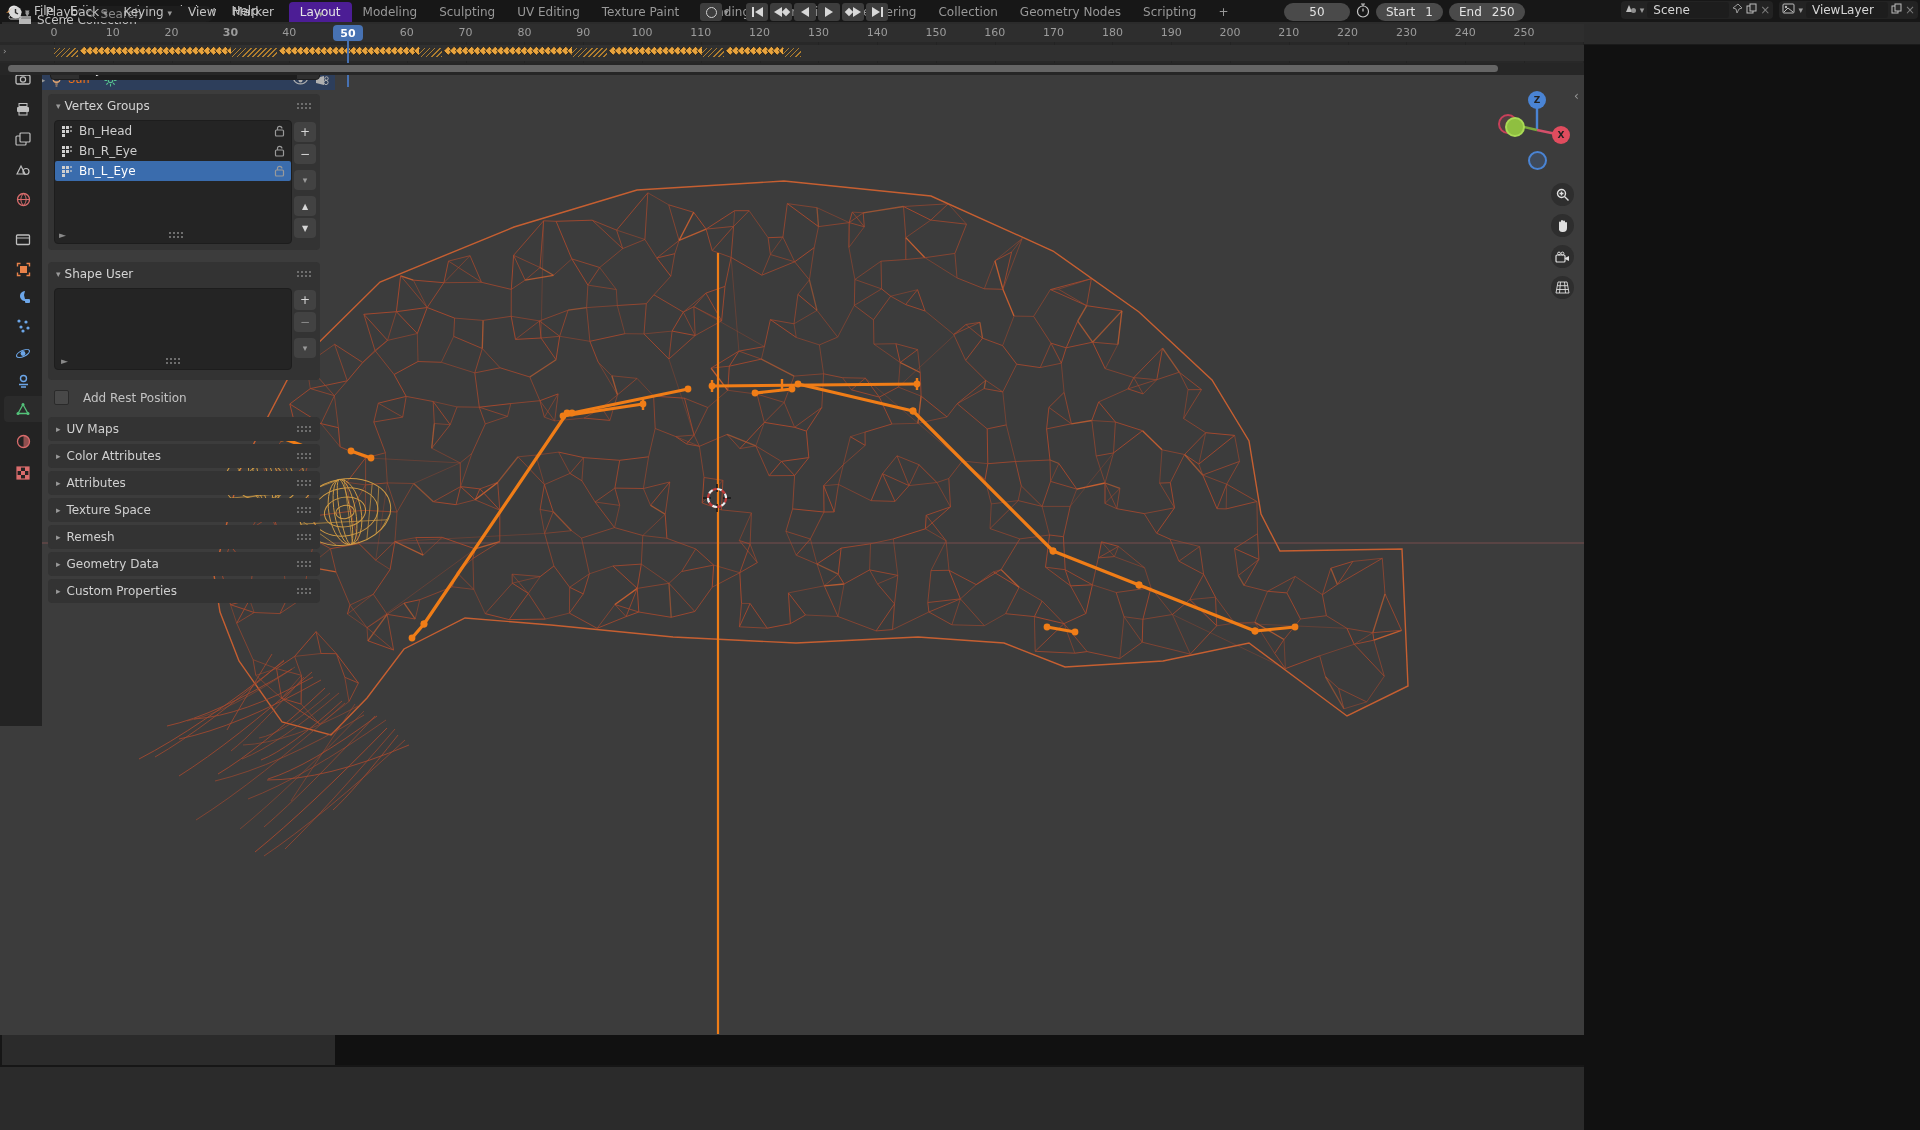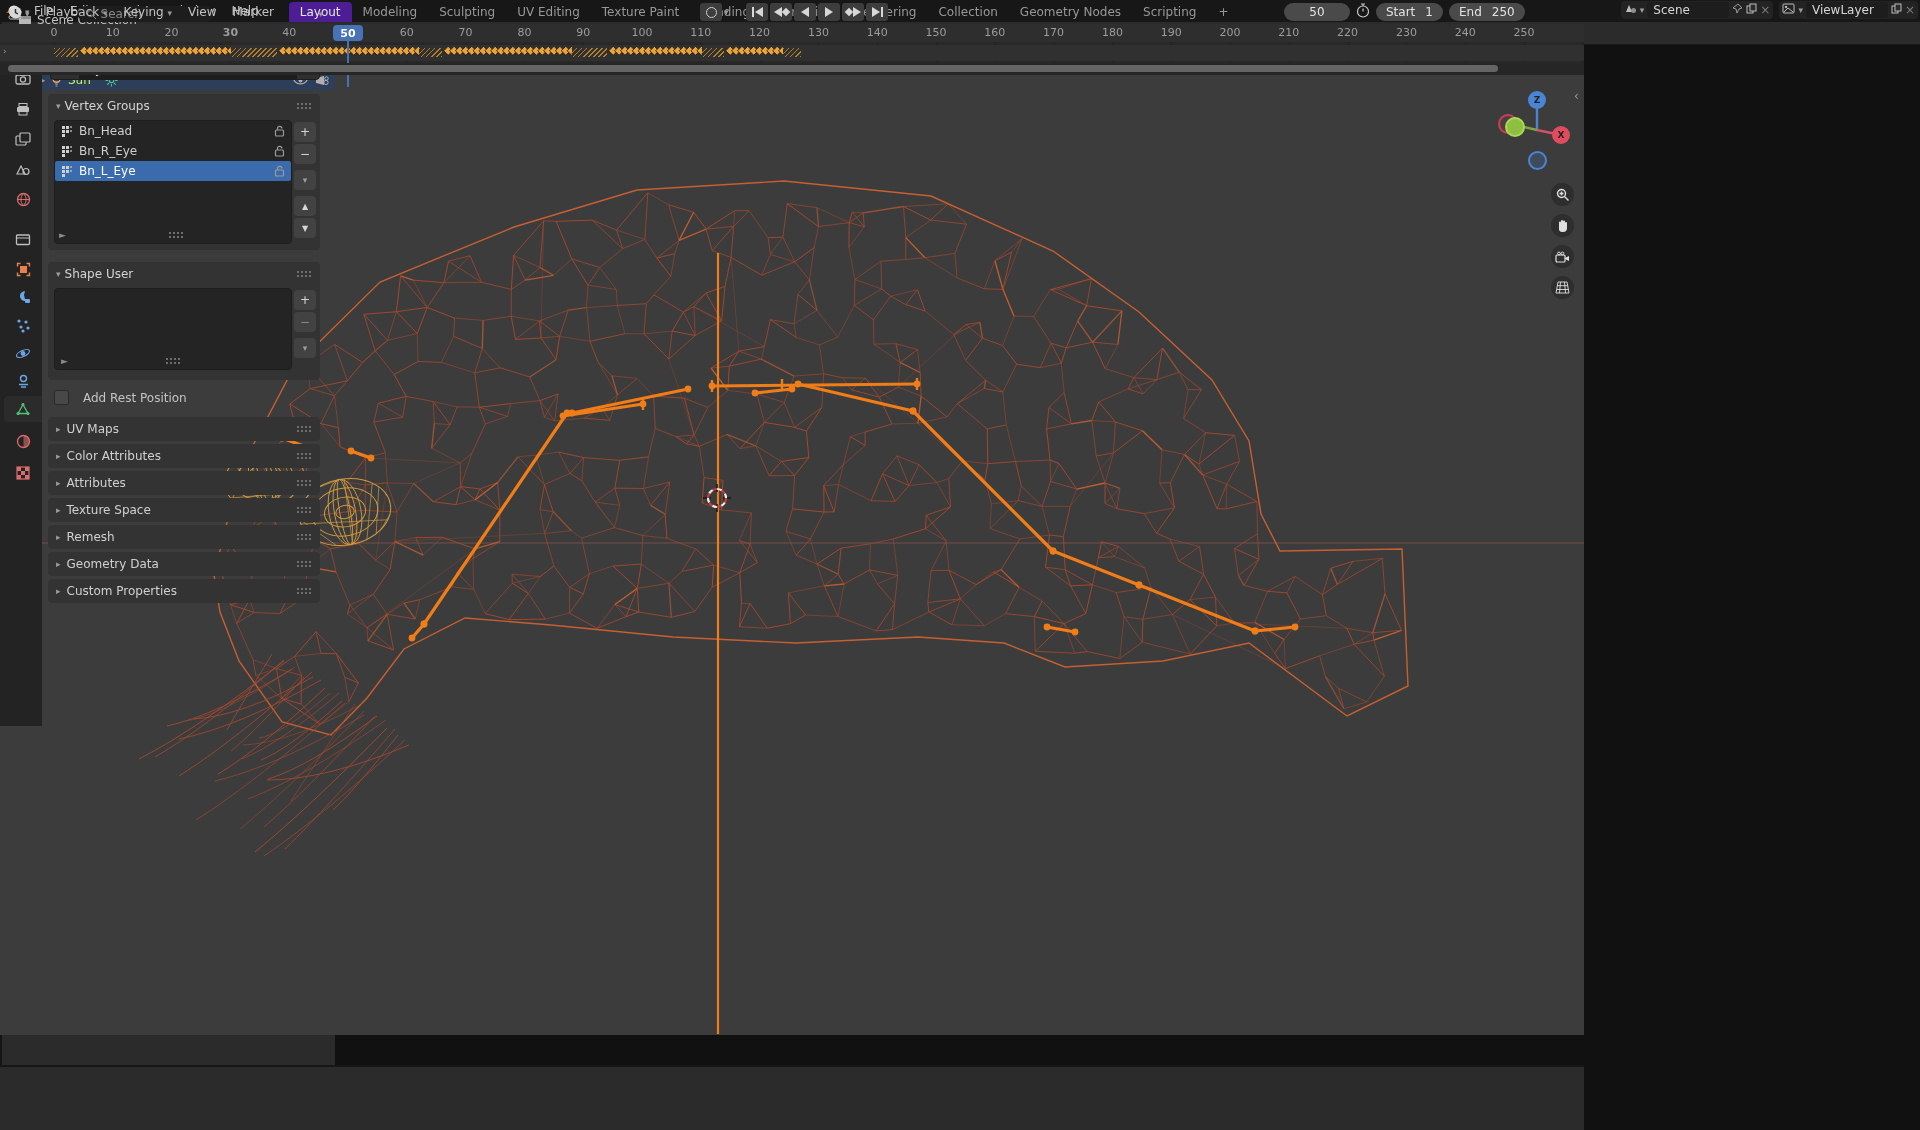--- a/index.html
+++ b/index.html
@@ -41,21 +41,21 @@
   .tool.active{background:#4772b3;}
   #options-pill{position:absolute;left:1508px;top:13px;height:18px;background:rgba(26,26,26,.85);border-radius:9px;display:flex;align-items:center;padding:0 9px;gap:4px;color:#d0d0d0;}
   .gz-ball{position:absolute;border-radius:50%;display:flex;align-items:center;justify-content:center;font-size:9px;font-weight:bold;color:#222;}
   .vp-navbtn{position:absolute;width:23px;height:23px;border-radius:50%;background:rgba(20,20,20,.35);display:flex;align-items:center;justify-content:center;color:#d8d8d8;}
   .collapse-arrow{position:absolute;color:#9a9a9a;font-size:12px;}
   
   #outliner{left:1585px;top:44px;width:335px;height:337px;background:#262626;border-left:2px solid #161616;box-sizing:border-box;}
   .ol-row{position:absolute;left:0;width:335px;height:20px;display:flex;align-items:center;}
   .ol-row.sel{background:#2d3e5b;}
   .ol-label{margin-left:5px;}
-  .ol-label.obj{color:#bef264;}
+  .ol-label.obj{color:#f97316;font-family:Liberation Mono, monospace;}
   .ol-right{position:absolute;right:6px;display:flex;gap:7px;align-items:center;}
   .ol-exp{width:14px;text-align:center;color:#9a9a9a;font-size:9px;}
   
   #properties{left:1585px;top:382px;width:335px;height:728px;background:#2b2b2b;border-left:2px solid #161616;border-top:2px solid #161616;box-sizing:border-box;}
   #prop-tabs{position:absolute;left:0;top:28px;width:42px;height:698px;background:#232323;}
   .ptab{position:absolute;left:4px;width:38px;height:26px;display:flex;align-items:center;justify-content:center;border-radius:4px 0 0 4px;}
   .ptab.active{background:#2b2b2b;}
   #prop-hdr{position:absolute;left:0;top:0;width:335px;height:28px;display:flex;align-items:center;gap:8px;padding:0 8px;box-sizing:border-box;}
   .panel{position:absolute;left:48px;width:272px;background:#333333;border-radius:4px;}
   .panel-hdr{height:24px;display:flex;align-items:center;gap:4px;color:#d4d4d4;padding:0 8px;}

